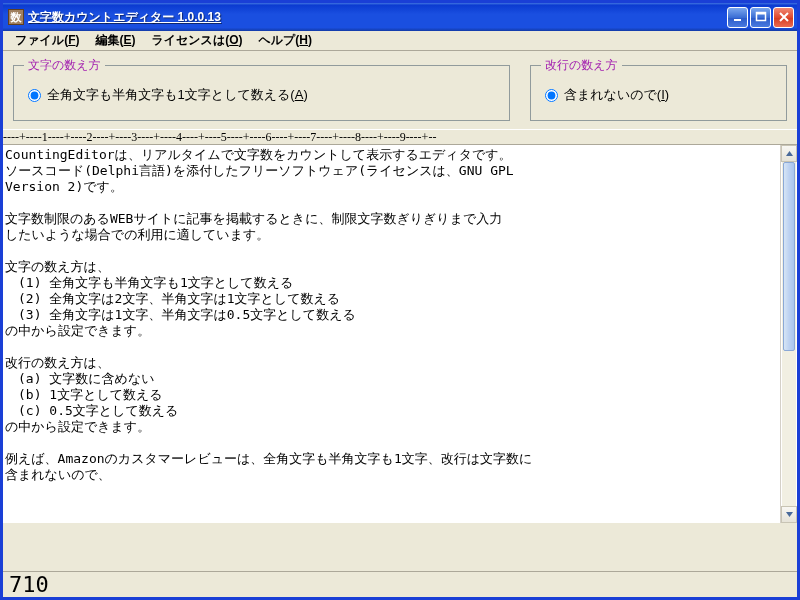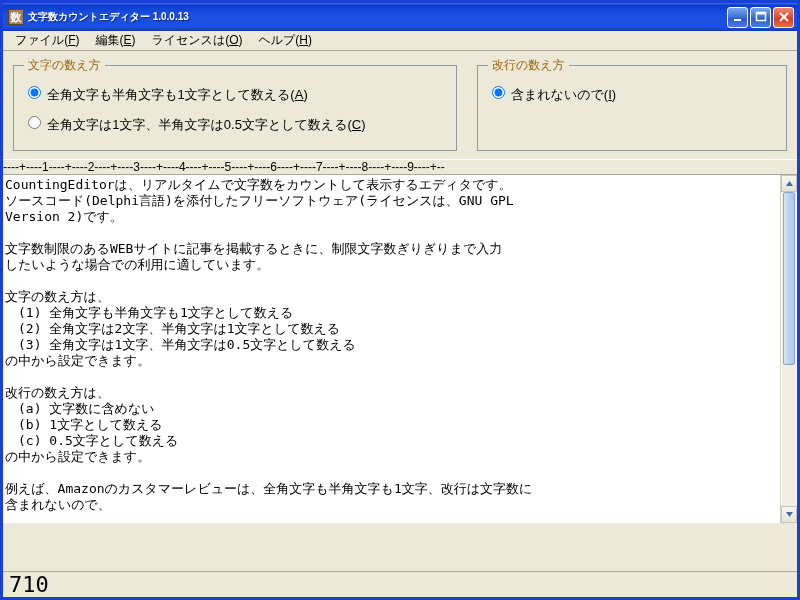--- a/index.html
+++ b/index.html
@@ -19,61 +19,61 @@
     display: flex; align-items: center;
     padding: 0 3px 0 5px;
     color: #fff;
     flex: 0 0 auto;
   }
   .titlebar .icon {
     width: 16px; height: 16px; margin-right: 4px;
     background: #a08060; color: #fff; display:flex; align-items:center; justify-content:center;
     font-size: 11px; font-weight: bold; border:1px solid #604020;
   }
-  .titlebar .title { font-weight: bold; font-size: 10px; text-shadow: 1px 1px 1px rgba(0,0,0,0.5); flex: 1; white-space: nowrap; }
+  .titlebar .title { font-weight: bold; font-size: 12px; text-shadow: 1px 1px 1px rgba(0,0,0,0.5); flex: 1; white-space: nowrap; text-decoration: underline; }
   .titlebar .btns { display: flex; gap: 2px; }
   .tb-btn {
     width: 21px; height: 21px; border-radius: 3px;
     border: 1px solid #fff;
     display: flex; align-items: center; justify-content: center;
     position: relative;
   }
   .tb-btn.blue { background: linear-gradient(to bottom, #7aa7ee, #3b6ed5 50%, #2a5ac8 51%, #4a7ae0); }
   .tb-btn.red  { background: linear-gradient(to bottom, #f08874, #e0492e 50%, #d53a20 51%, #ea6a50); }
   .tb-btn svg { display: block; }
 
   .menubar {
     height: 20px; background: #ece9d8;
     display: flex; align-items: center; padding: 0 4px;
     border-bottom: 1px solid #aca899;
     flex: 0 0 auto;
   }
-  .menubar .menu-item { padding: 2px 8px; cursor: default; }
+  .menubar .menu-item { padding: 2px 8px; cursor: default; font-weight: bold; }
   .menubar .menu-item u { text-decoration: underline; }
 
   .panels {
     display: flex; gap: 20px; padding: 6px 10px 8px 10px;
     flex: 0 0 auto;
   }
   fieldset {
     border: 1px solid #919b9c;
     background: #ece9d8;
     padding: 6px 10px 10px 10px;
     margin: 0;
   }
   fieldset.left { flex: 1; }
-  fieldset.right { width: 310px; }
-  legend { color: #a16207; padding: 0 4px; font-size: 12px; }
-  .radio-row { display: flex; align-items: flex-start; padding: 6px 4px; font-size: 13px; gap: 6px; white-space: nowrap; }
+  fieldset.right { width: 257px; }
+  legend { color: #a21caf; padding: 0 4px; font-size: 12px; }
+  .radio-row { display: flex; align-items: center; padding: 6px 4px; font-size: 13px; gap: 6px; white-space: nowrap; }
   .radio-row input[type=radio] { margin: 0; }
   .radio-row u { text-decoration: underline; }
 
   .ruler {
     height: 16px; background: #ece9d8; border-top: 1px solid #fff; border-bottom: 1px solid #aca899;
-    font-family: Liberation Sans, sans-serif; font-size: 12px; letter-spacing: 0;
+    font-family: Liberation Serif, serif; font-size: 12px; letter-spacing: 0;
     white-space: pre; overflow: hidden; padding: 0;
     flex: 0 0 auto;
   }
 
   .editor-wrap {
     flex: 1; position: relative; display: flex; min-height: 0;
   }
   .editor {
     flex: 1; background: #fff; color: #000;
     font-family: "MS Gothic", monospace; font-size: 13px; line-height: 16px;
@@ -131,24 +131,20 @@
     <div class="menu-item"><span>ヘルプ</span>(<u>H</u>)</div>
   </div>
 
   <div class="panels">
     <fieldset class="left">
       <legend>文字の数え方</legend>
       <label class="radio-row">
         <input type="radio" name="cg" checked="" style="">
         <span><span>全角文字も半角文字も1文字として数える(</span><u>A</u><span>)</span></span>
       </label>
-      <label class="radio-row">
-        <input type="radio" name="cg" style="">
-        <span><span>全角文字は1文字、半角文字は0.5文字として数える(</span><u>C</u><span>)</span></span>
-      </label>
     </fieldset>
     <fieldset class="right">
       <legend>改行の数え方</legend>
       <label class="radio-row">
         <input type="radio" name="lg" checked="" style="">
         <span><span>含まれないので(</span><u>I</u><span>)</span></span>
       </label>
     </fieldset>
   </div>
 

